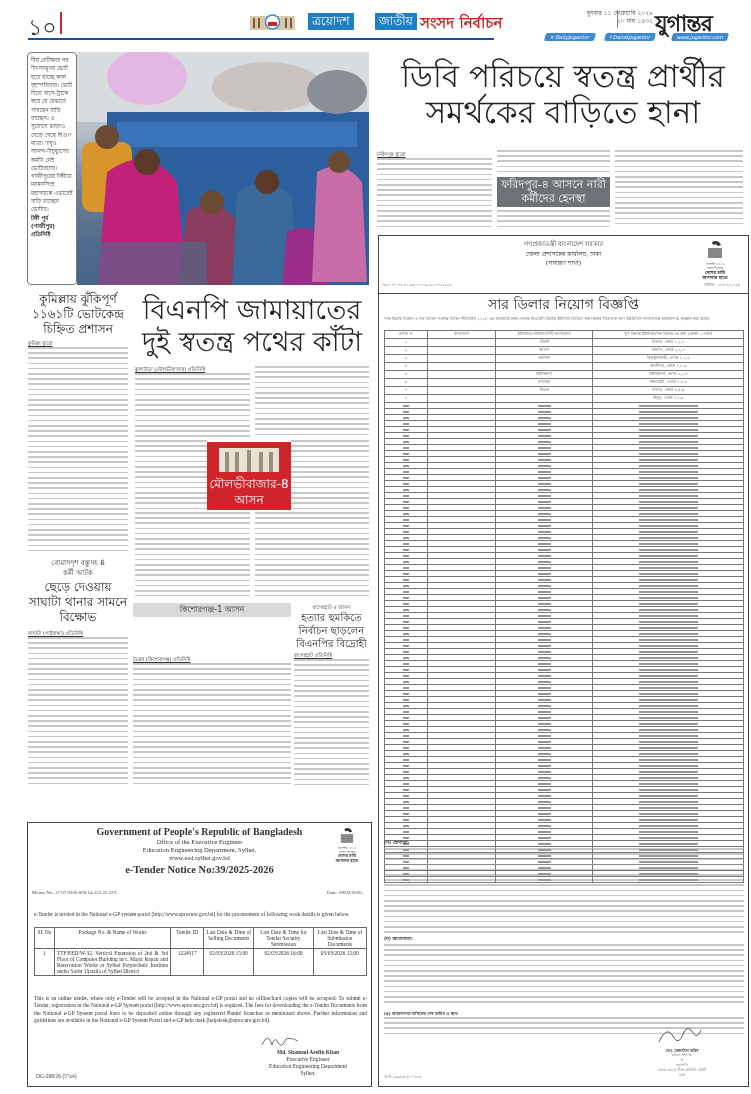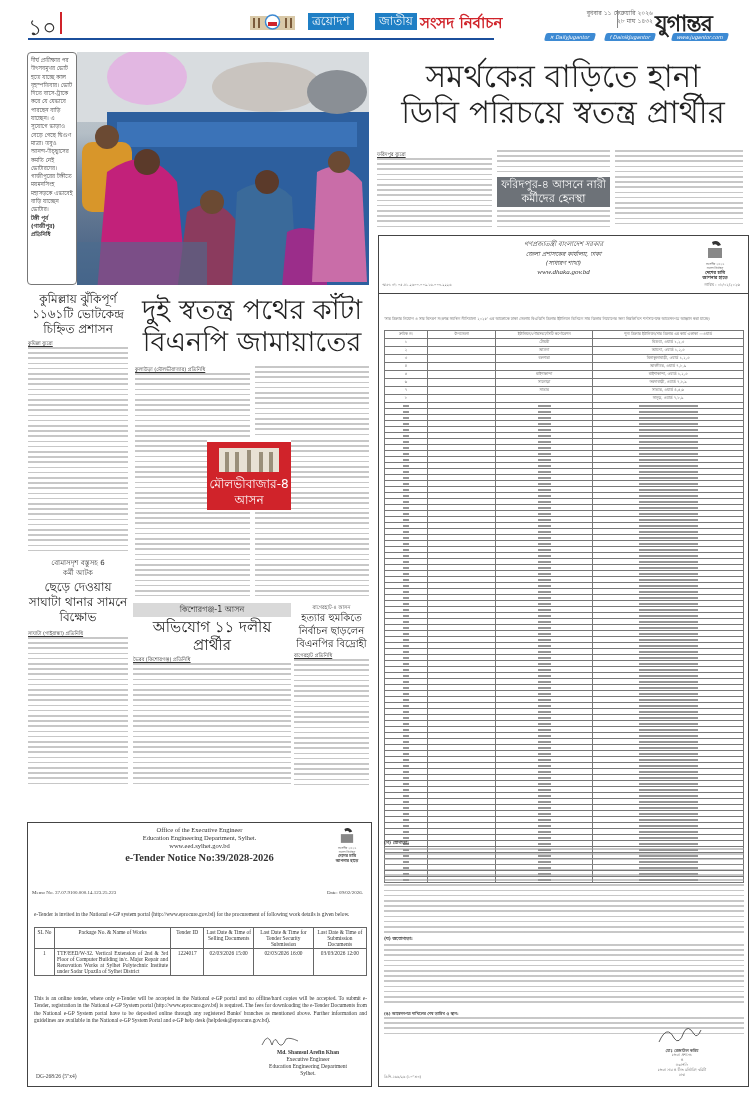--- a/index.html
+++ b/index.html
@@ -88,53 +88,53 @@
     <path d="M160 140 q30 -20 55 5 l5 90 h-65z" fill="#3a6a9a"></path>
     <circle cx="190" cy="130" r="12" fill="#5b3a2a"></circle>
     <path d="M210 180 q20 -10 40 5 l0 50 h-45z" fill="#9b2d8a"></path>
     <path d="M240 120 q25 -15 45 10 l5 100 h-55z" fill="#c96da8"></path>
     <circle cx="262" cy="110" r="11" fill="#6b4a33"></circle>
     <rect x="0" y="190" width="130" height="43" fill="#4b6c8f" opacity=".6"></rect>
   </svg>
 </div>
 
 <div class="abs h1" style="left:385px;top:58px;width:356px;font-size:31px;line-height:36px;">
+  <div>ডিবি পরিচয়ে স্বতন্ত্র প্রার্থীর</div>
   <div>সমর্থকের বাড়িতে হানা</div>
-  <div>ডিবি পরিচয়ে স্বতন্ত্র প্রার্থীর</div>
 </div>
 <div class="abs byline" style="left:377px;top:151px;">ফরিদপুর ব্যুরো</div>
 <div class="abs bodytext fill-lines" style="left:377px;top:158px;width:115px;height:70px;"></div>
 <div class="abs bodytext fill-lines" style="left:497px;top:150px;width:113px;height:25px;"></div>
 <div class="abs inset-grey" style="left:497px;top:177px;width:113px;height:30px;font-size:11px;line-height:14px;padding-top:1px;">
   <div>ফরিদপুর-৪ আসনে নারী</div>
   <div>কর্মীদের হেনস্থা</div>
 </div>
 <div class="abs bodytext fill-lines" style="left:497px;top:210px;width:113px;height:18px;"></div>
 <div class="abs bodytext fill-lines" style="left:615px;top:150px;width:128px;height:78px;"></div>
 
 <div class="abs notice-box" style="left:378px;top:235px;width:371px;height:852px;">
-  <div class="abs" style="left:0;top:3px;width:100%;text-align:center;font-family:'DejaVu Sans',sans-serif;color:#333;font-style:italic;">
+  <div class="abs" style="left:0;top:3px;width:100%;text-align:center;font-family:'DejaVu Sans',sans-serif;color:#333;">
     <div style="font-size:6.5px;line-height:10px;">গণপ্রজাতন্ত্রী বাংলাদেশ সরকার</div>
     <div style="font-size:6px;line-height:9px;">জেলা প্রশাসকের কার্যালয়, ঢাকা</div>
     <div style="font-size:6px;line-height:9px;">(সাধারণ শাখা)</div>
-    <div class="serif" style="font-size:7px;line-height:10px;">www.dhaka.gov.bd</div>
   </div>
   <div class="abs" style="left:316px;top:4px;width:40px;text-align:center;">
     <svg width="16" height="18" viewBox="0 0 16 18">
         <path d="M5 2 q6 -3 9 3 l-3 1 q-2 -3 -5 -1z" fill="#333"></path>
         <rect x="1" y="8" width="14" height="10" fill="#888"></rect>
       </svg>
     <div style="font-size:3px;line-height:4px;color:#555;font-family:'DejaVu Sans',sans-serif;">সংসদীয় ২০২৬</div>
     <div style="font-size:3px;line-height:4px;color:#555;font-family:'DejaVu Sans',sans-serif;">সংসদ নির্বাচন</div>
     <div style="font-size:4.5px;line-height:5px;font-weight:bold;font-family:'DejaVu Sans',sans-serif;">দেশের চাবি</div>
     <div style="font-size:4.5px;line-height:5px;font-weight:bold;font-family:'DejaVu Sans',sans-serif;">আপনার হাতে</div>
   </div>
   <div class="abs" style="left:3px;top:46px;font-size:3.6px;color:#555;font-family:'DejaVu Sans',sans-serif;">স্মারক নং: ০৫.৪১.২৬০০.০০৯.১৬.০০৩.২২২৬</div>
   <div class="abs" style="right:8px;top:46px;font-size:3.8px;color:#555;font-family:'DejaVu Sans',sans-serif;">তারিখ : ০৮/০২/২০২৬</div>
   <div class="abs" style="left:0;top:57px;width:100%;border-top:1px solid #444;"></div>
+  <div class="abs h1" style="left:0;top:59px;width:100%;font-size:14px;line-height:18px;">সার ডিলার নিয়োগ বিজ্ঞপ্তি</div>
   <div class="abs bodytext" style="left:5px;top:80px;width:360px;font-size:3.8px;line-height:5.5px;">'সার ডিলার নিয়োগ ও সার বিতরণ সংক্রান্ত সমন্বিত নীতিমালা ২০২৫' এর আলোকে ঢাকা জেলায় বিএডিসি ডিলার ইউনিয়ন ভিত্তিতে সার ডিলার নিয়োগের জন্য নিম্নলিখিত শর্তসাপেক্ষে আবেদনপত্র আহ্বান করা যাচ্ছে।</div>
   <div class="abs" style="left:5px;top:94px;width:360px;">
     <table class="mini">
       <thead>
         <tr>
           <th style="width:12%;">ক্রমিক নং</th>
           <th style="width:19%;">উপজেলা</th>
           <th style="width:27%;">ইউনিয়ন/পৌরসভা/সিটি কর্পোরেশন</th>
           <th style="width:42%;">শূন্য ডিলার ইউনিয়ন/সার ডিলার এর কার্য এলাকা —ওয়ার্ড</th>
         </tr>
@@ -698,22 +698,22 @@
 
 <div class="abs" style="left:28px;top:558px;width:100px;text-align:center;font-family:'DejaVu Sans',sans-serif;font-size:7px;line-height:10px;color:#333;">
   <div>বোমাসদৃশ বস্তুসহ 6</div>
   <div>কর্মী আটক</div>
 </div>
 <div class="abs h1" style="left:28px;top:580px;width:100px;font-size:12px;line-height:15px;">ছেড়ে দেওয়ায় সাঘাটা থানার সামনে বিক্ষোভ</div>
 <div class="abs byline" style="left:28px;top:630px;">সাঘাটা (গাইবান্ধা) প্রতিনিধি</div>
 <div class="abs bodytext fill-lines" style="left:28px;top:637px;width:100px;height:148px;"></div>
 
 <div class="abs h1" style="left:135px;top:294px;width:234px;font-size:27px;line-height:32px;">
+  <div>বিএনপি জামায়াতের</div>
   <div>দুই স্বতন্ত্র পথের কাঁটা</div>
-  <div>বিএনপি জামায়াতের</div>
 </div>
 <div class="abs byline" style="left:135px;top:366px;">কুলাউড়া (মৌলভীবাজার) প্রতিনিধি</div>
 <div class="abs bodytext fill-lines" style="left:135px;top:373px;width:115px;height:65px;"></div>
 <div class="abs bodytext fill-lines" style="left:255px;top:366px;width:114px;height:72px;"></div>
 <div class="abs bodytext fill-lines" style="left:135px;top:440px;width:72px;height:70px;"></div>
 <div class="abs red-inset" style="left:207px;top:442px;width:84px;height:68px;">
   <svg width="84" height="30" viewBox="0 0 84 30">
     <rect x="12" y="6" width="60" height="24" fill="#e8e1d4"></rect>
     <rect x="18" y="10" width="4" height="20" fill="#9a8f7a"></rect>
       <rect x="28" y="10" width="4" height="20" fill="#9a8f7a"></rect>
@@ -723,36 +723,36 @@
   </svg>
   <div style="font-size:12px;line-height:16px;">মৌলভীবাজার-8</div>
   <div style="font-size:12px;line-height:16px;">আসন</div>
 </div>
 <div class="abs bodytext fill-lines" style="left:291px;top:440px;width:78px;height:70px;"></div>
 <div class="abs bodytext fill-lines" style="left:135px;top:512px;width:115px;height:84px;"></div>
 <div class="abs bodytext fill-lines" style="left:255px;top:512px;width:114px;height:84px;"></div>
 
 <div class="abs kicker-bar" style="left:133px;top:603px;width:158px;height:14px;font-size:8px;line-height:14px;">কিশোরগঞ্জ-1 আসন</div>
 <div class="abs h1" style="left:133px;top:618px;width:158px;font-size:15px;line-height:18px;">
-  <div>অভিযোগ ১১ দলীয় প্রার্থীর</div>
 </div>
 <div class="abs byline" style="left:133px;top:656px;">ভৈরব (কিশোরগঞ্জ) প্রতিনিধি</div>
 <div class="abs bodytext fill-lines" style="left:133px;top:663px;width:158px;height:123px;"></div>
 
 <div class="abs" style="left:294px;top:604px;width:75px;text-align:center;font-size:5px;color:#444;font-family:'DejaVu Sans',sans-serif;">বাগেরহাট-৪ আসন</div>
 <div class="abs h1" style="left:294px;top:611px;width:75px;font-size:10px;line-height:13px;">হত্যার হুমকিতে নির্বাচন ছাড়লেন বিএনপির বিদ্রোহী</div>
 <div class="abs byline" style="left:294px;top:652px;">বাগেরহাট প্রতিনিধি</div>
 <div class="abs bodytext fill-lines" style="left:294px;top:659px;width:75px;height:127px;"></div>
 
 <div class="abs notice-box" style="left:27px;top:822px;width:345px;height:265px;">
   <div class="abs serif" style="left:0;top:3px;width:100%;text-align:center;color:#333;">
+    <div style="font-size:10px;font-weight:bold;line-height:12px;">Government of People's Republic of Bangladesh</div>
     <div style="font-size:6.5px;line-height:8px;">Office of the Executive Engineer</div>
     <div style="font-size:6.5px;line-height:8px;">Education Engineering Department, Sylhet.</div>
     <div style="font-size:6.5px;line-height:8px;">www.eed.sylhet.gov.bd</div>
-    <div style="font-size:10.5px;font-weight:bold;line-height:14px;margin-top:1px;">e-Tender Notice No:39/2028-2026</div>
+    <div style="font-size:10.5px;font-weight:bold;line-height:14px;margin-top:1px;">e-Tender Notice No:39/2025-2026</div>
   </div>
   <div class="abs" style="left:300px;top:4px;width:38px;text-align:center;">
     <svg width="14" height="16" viewBox="0 0 16 18">
         <path d="M5 2 q6 -3 9 3 l-3 1 q-2 -3 -5 -1z" fill="#333"></path>
         <rect x="1" y="8" width="14" height="10" fill="#888"></rect>
       </svg>
     <div style="font-size:3px;line-height:3.6px;color:#555;font-family:'DejaVu Sans',sans-serif;">সংসদীয় ২০২৬</div>
     <div style="font-size:3px;line-height:3.6px;color:#555;font-family:'DejaVu Sans',sans-serif;">সংসদ নির্বাচন</div>
     <div style="font-size:4px;line-height:4.6px;font-weight:bold;font-family:'DejaVu Sans',sans-serif;">দেশের চাবি</div>
     <div style="font-size:4px;line-height:4.6px;font-weight:bold;font-family:'DejaVu Sans',sans-serif;">আপনার হাতে</div>

